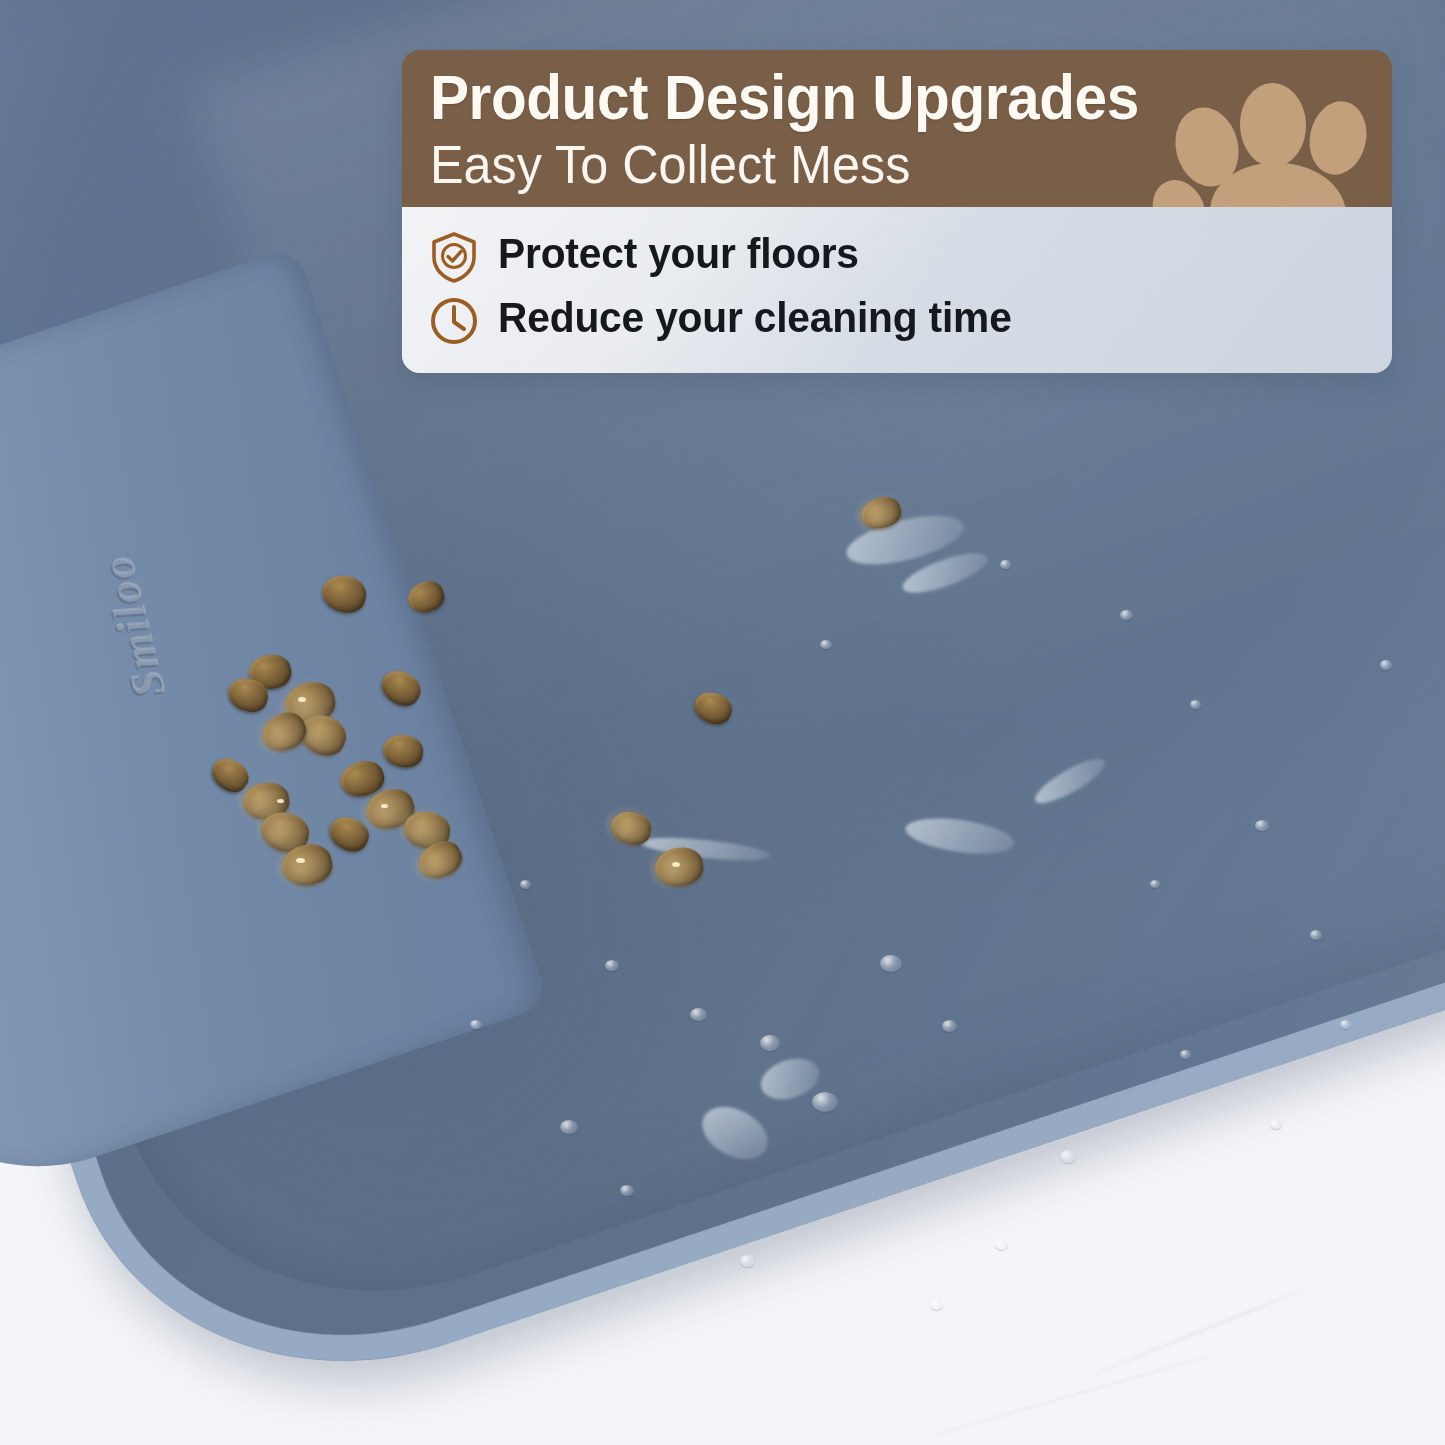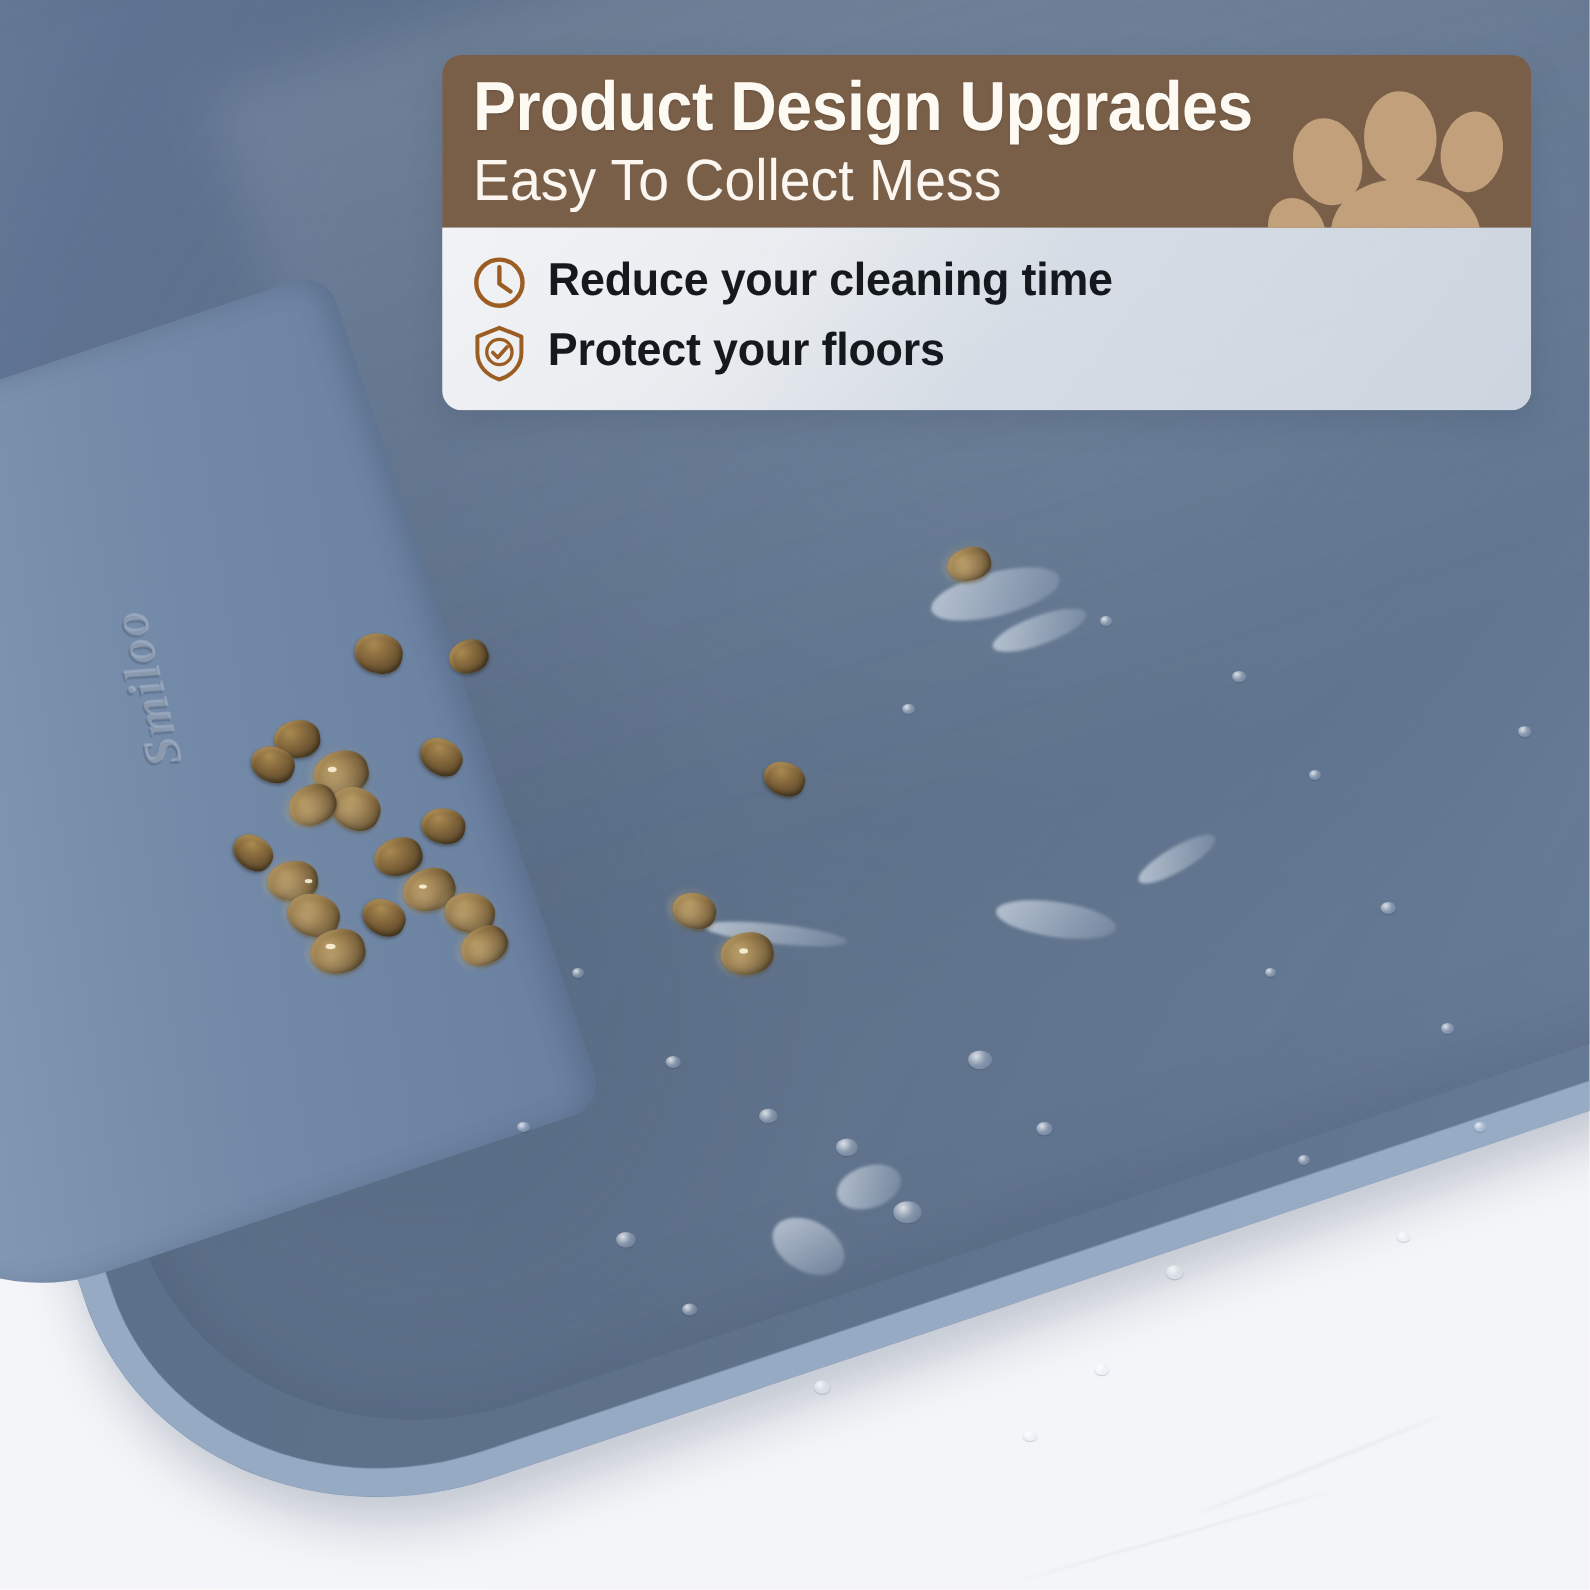--- a/index.html
+++ b/index.html
@@ -275,34 +275,34 @@
       <div class="title">Product Design Upgrades</div>
       <div class="subtitle">Easy To Collect Mess</div>
     </div>
 
     <div class="card-body">
       <div class="body-tint"></div>
 
 
       <div class="row">
         <span class="ico">
-          <svg width="50" height="50" viewBox="0 0 50 50" aria-hidden="true">
-            <circle cx="25" cy="25" r="21" fill="none" stroke="#9c5d23" stroke-width="4"></circle>
-            <path d="M25 11 V26 L35 33" fill="none" stroke="#9c5d23" stroke-width="4" stroke-linecap="round" stroke-linejoin="round"></path>
-          </svg>
-        </span>
-        <span class="btxt">Reduce your cleaning time</span>
-      </div>
-
-      <div class="row">
-        <span class="ico">
           <svg width="48" height="52" viewBox="0 0 48 52" aria-hidden="true">
             <path d="M24 3 L44 11 V26 C44 38 35 46.5 24 50 C13 46.5 4 38 4 26 V11 Z" fill="none" stroke="#9c5d23" stroke-width="3.6" stroke-linejoin="round"></path>
             <circle cx="24" cy="25" r="11.5" fill="none" stroke="#9c5d23" stroke-width="3"></circle>
             <path d="M18 25.5 L22.5 30 L31 20.5" fill="none" stroke="#9c5d23" stroke-width="3.4" stroke-linecap="round" stroke-linejoin="round"></path>
           </svg>
         </span>
         <span class="btxt">Protect your floors</span>
       </div>
+
+      <div class="row">
+        <span class="ico">
+          <svg width="50" height="50" viewBox="0 0 50 50" aria-hidden="true">
+            <circle cx="25" cy="25" r="21" fill="none" stroke="#9c5d23" stroke-width="4"></circle>
+            <path d="M25 11 V26 L35 33" fill="none" stroke="#9c5d23" stroke-width="4" stroke-linecap="round" stroke-linejoin="round"></path>
+          </svg>
+        </span>
+        <span class="btxt">Reduce your cleaning time</span>
+      </div>
     </div>
   </div>
 
 </div>
 
 </body></html>

